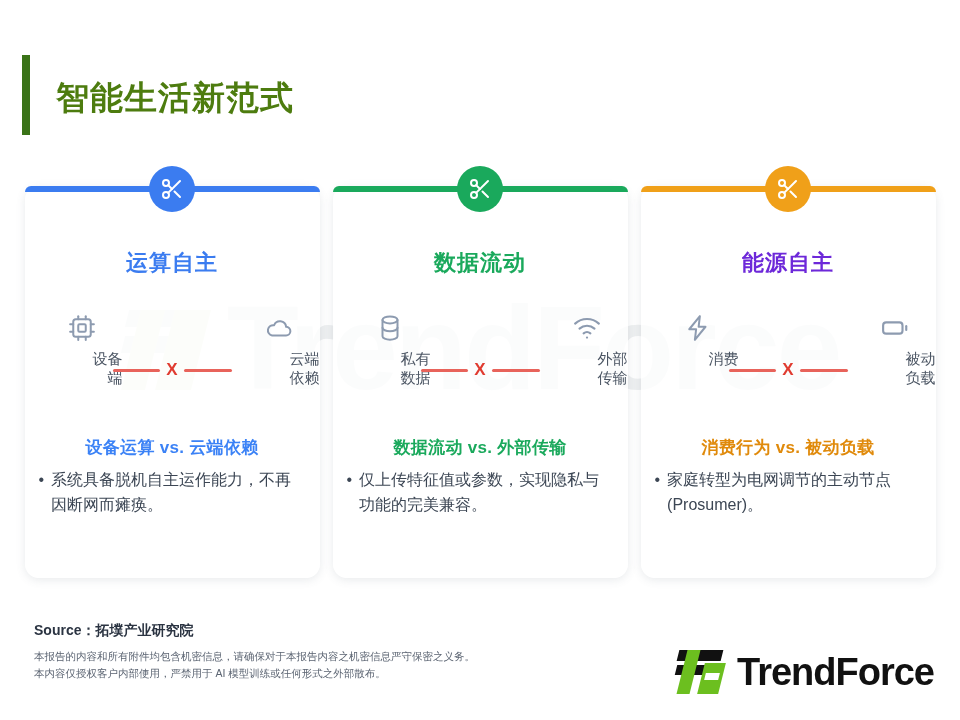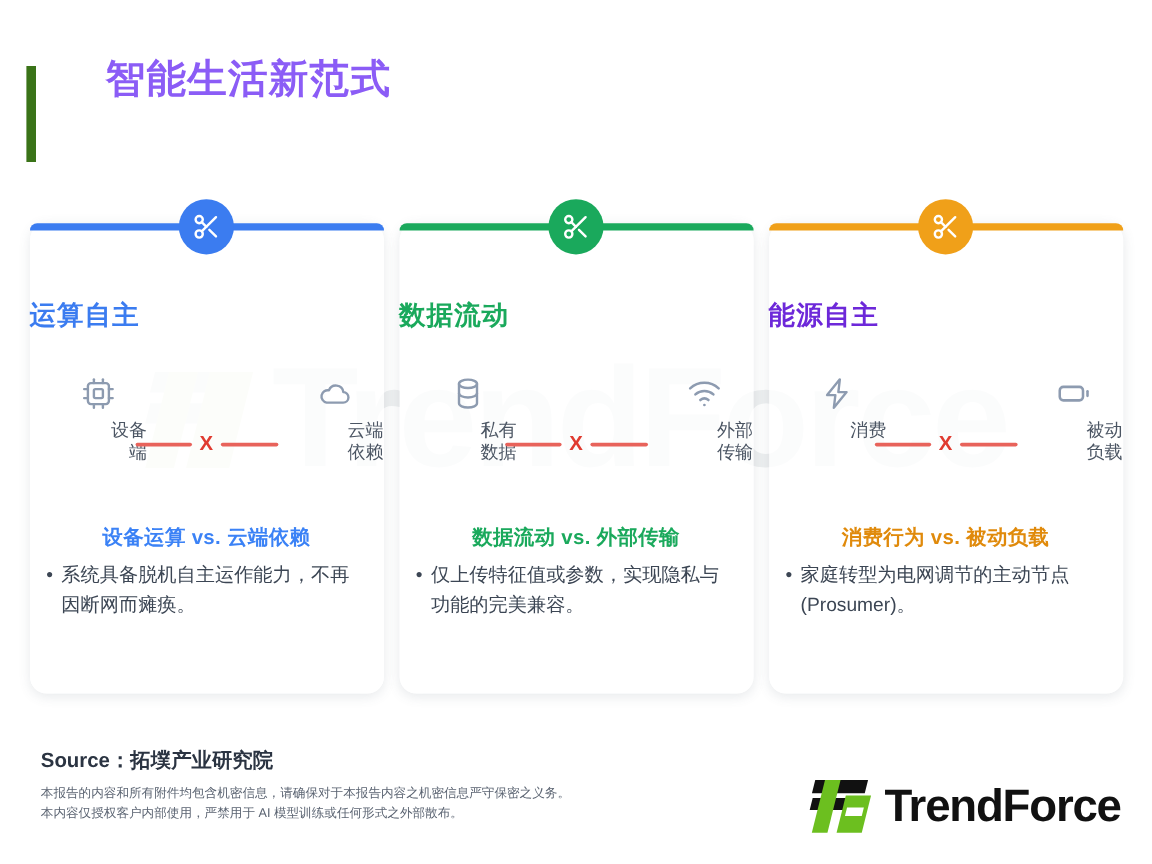--- a/index.html
+++ b/index.html
@@ -31,22 +31,22 @@
     font-size:118px;font-weight:bold;letter-spacing:-3px;
     color:#eef0f1;line-height:1;white-space:nowrap;
   }
 
   
   .header{position:absolute;left:0;top:0;width:960px;height:160px;z-index:2;}
   .title-bar{
     position:absolute;left:22px;top:55px;width:8px;height:80px;background:#3a7318;
   }
   .page-title{
-    position:absolute;left:56px;top:44px;
-    font-size:33px;font-weight:bold;color:#8b5cf6;letter-spacing:1px;margin-left:32px;
+    position:absolute;left:56px;top:76px;
+    font-size:33px;font-weight:bold;color:#4d7c0f;letter-spacing:1px;
   }
 
   
   .cards{
     position:absolute;left:0;top:186px;width:960px;height:400px;
     display:flex;justify-content:center;gap:13px;z-index:1;
   }
   .card{
     position:relative;width:295px;height:392px;
     background:rgba(255,255,255,0.78);
@@ -60,21 +60,21 @@
   }
   .badge{
     position:absolute;left:50%;top:3px;transform:translate(-50%,-50%);
     width:46px;height:46px;border-radius:50%;
     display:flex;align-items:center;justify-content:center;
     z-index:3;
   }
   .badge svg{width:24px;height:24px;}
 
   .card-title{
-    position:absolute;left:0;top:62px;width:100%;
+    position:absolute;left:0;top:62px;width:100%;text-align:center;
     font-size:22px;font-weight:bold;letter-spacing:1px;
   }
 
   
   .diagram{
     position:absolute;left:0;top:118px;width:100%;height:112px;
   }
   .node{
     position:absolute;width:82px;text-align:right;
   }
@@ -107,21 +107,21 @@
     margin-bottom:9px;
   }
   .bullet{
     display:flex;align-items:flex-start;gap:7px;
     font-size:16px;line-height:1.55;color:#3c4654;
   }
   .bullet .dot{flex:none;line-height:1.55;}
 
   
   .source-wrap{position:absolute;left:34px;top:622px;z-index:2;}
-  .source-line{font-size:17px;font-weight:bold;color:#2b3442;margin-bottom:8px;}
+  .source-line{font-size:14px;font-weight:bold;color:#2b3442;margin-bottom:8px;}
   .disclaimer{font-size:10.5px;line-height:1.65;color:#5b6472;}
 
   
   .logo{
     position:absolute;right:26px;top:648px;display:flex;align-items:center;z-index:2;
   }
   .logo-mark{position:relative;width:52px;height:48px;margin-right:9px;flex:none;}
   .logo-mark i{position:absolute;display:block;}
   .lm1{left:2px;top:2px;width:44px;height:11px;background:#111111;transform:skewX(-14deg);}
   .lm2{left:0px;top:17px;width:30px;height:10px;background:#111111;transform:skewX(-14deg);}

